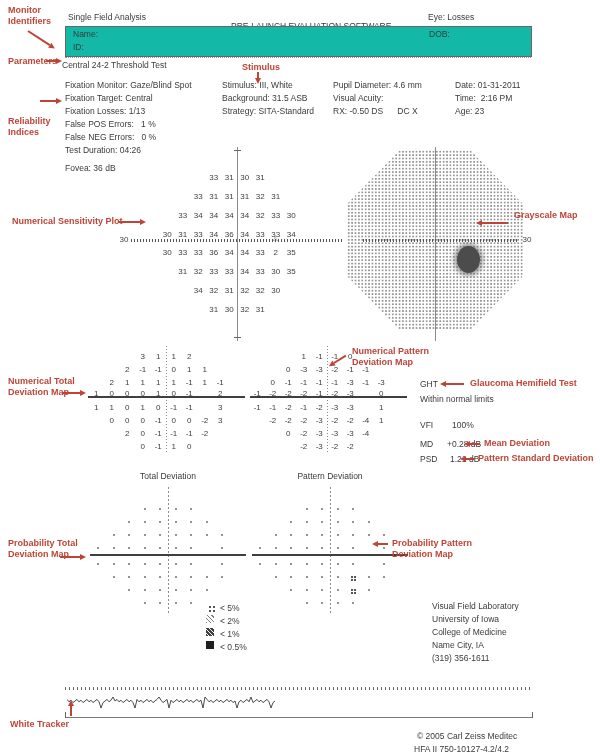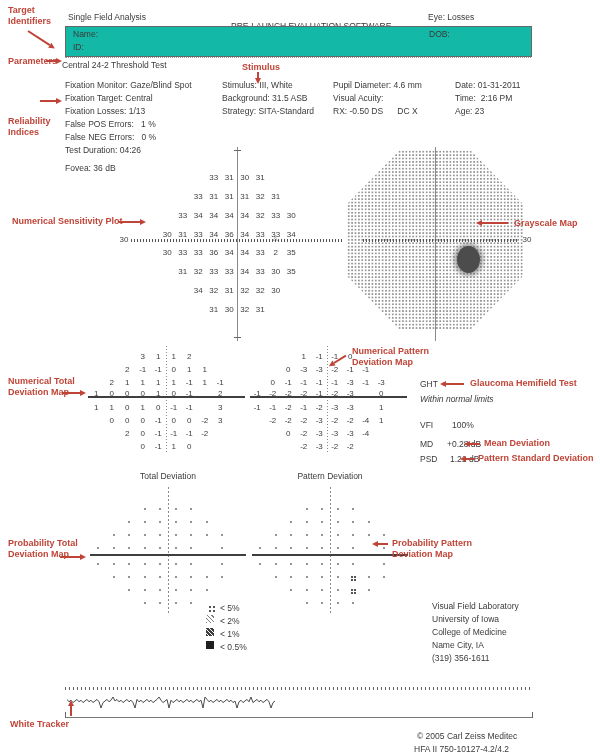--- a/index.html
+++ b/index.html
@@ -50,21 +50,21 @@
   <div class="t" style="left:428px;top:12px;">Eye: Losses</div>
 
   <div class="box" style="left:65px;top:26px;width:465px;height:29px;">
     <div class="t" style="left:7px;top:2px;">Name:</div>
     <div class="t" style="left:363px;top:2px;">DOB:</div>
     <div class="t" style="left:7px;top:15px;">ID:</div>
   </div>
   <div style="position:absolute;left:65px;top:57px;width:466px;border-top:1px dotted #999;"></div>
   <div class="t" style="left:62px;top:60px;">Central 24-2 Threshold Test</div>
 
-  <div class="ann" style="left:8px;top:5px;">Target
+  <div class="ann" style="left:8px;top:5px;">Monitor
 Identifiers</div>
   <div class="arrow right" style="left:28px;top:30px;width:26px;transform:rotate(33deg);transform-origin:left center;"></div>
 
   <div class="ann" style="left:8px;top:56px;">Parameters</div>
   <div class="arrow right" style="left:46px;top:60px;width:10px;"></div>
 
   <div class="ann" style="left:8px;top:86px;margin-top:30px;">Reliability
 Indices</div>
   <div class="arrow right" style="left:40px;top:100px;width:16px;"></div>
 
@@ -156,21 +156,21 @@
 
   <div class="ann" style="left:12px;top:216px;">Numerical Sensitivity Plot</div>
   <div class="arrow right" style="left:118px;top:221px;width:22px;"></div>
 
   <div class="stipple" style="left:347px;top:150px;width:176px;height:180px;"></div>
   <div class="blob" style="left:457px;top:246px;width:23px;height:27px;"></div>
   <div class="vaxis" style="left:435px;top:147px;height:194px;"></div>
   <div class="haxis" style="left:363px;top:239px;width:156px;"></div>
   <div class="num" style="left:527px;top:236px;">30</div>
 
-  <div class="ann" style="left:514px;top:218px;">Grayscale Map</div>
+  <div class="ann" style="left:514px;top:210px;">Grayscale Map</div>
   <div class="arrow left" style="left:482px;top:222px;width:26px;"></div>
 
   <div class="vaxis dotted" style="left:166px;top:346px;height:106px;"></div>
   <div class="haxis solid" style="left:88px;top:396px;width:157px;"></div>
   <div id="td-grid">
       <span class="num" style="left: 142.75px; top: 353px;">3</span>
       <span class="num" style="left: 158.25px; top: 353px;">1</span>
       <span class="num" style="left: 173.75px; top: 353px;">1</span>
       <span class="num" style="left: 189.25px; top: 353px;">2</span>
       <span class="num" style="left: 127.25px; top: 366px;">2</span>
@@ -284,21 +284,21 @@
 Deviation Map</div>
   <div class="arrow right" style="left:62px;top:392px;width:18px;"></div>
 
   <div class="ann" style="left:352px;top:346px;">Numerical Pattern
 Deviation Map</div>
   <div class="arrow left" style="left:334px;top:362px;width:14px;transform:rotate(-32deg);transform-origin:left center;"></div>
 
   <div class="t" style="left:420px;top:379px;">GHT</div>
   <div class="arrow left" style="left:446px;top:383px;width:18px;"></div>
   <div class="ann" style="left:470px;top:378px;">Glaucoma Hemifield Test</div>
-  <div class="t" style="left:420px;top:394px;font-style:italic;">Within normal limits</div>
+  <div class="t" style="left:420px;top:394px;">Within normal limits</div>
 
   <div class="t" style="left:420px;top:420px;">VFI</div>
   <div class="t" style="left:452px;top:420px;">100%</div>
 
   <div class="t" style="left:420px;top:439px;">MD</div>
   <div class="t" style="left:447px;top:439px;">+0.28 dB</div>
   <div class="arrow left" style="left:470px;top:443px;width:10px;"></div>
   <div class="ann" style="left:484px;top:438px;">Mean Deviation</div>
 
   <div class="t" style="left:420px;top:454px;">PSD</div>

